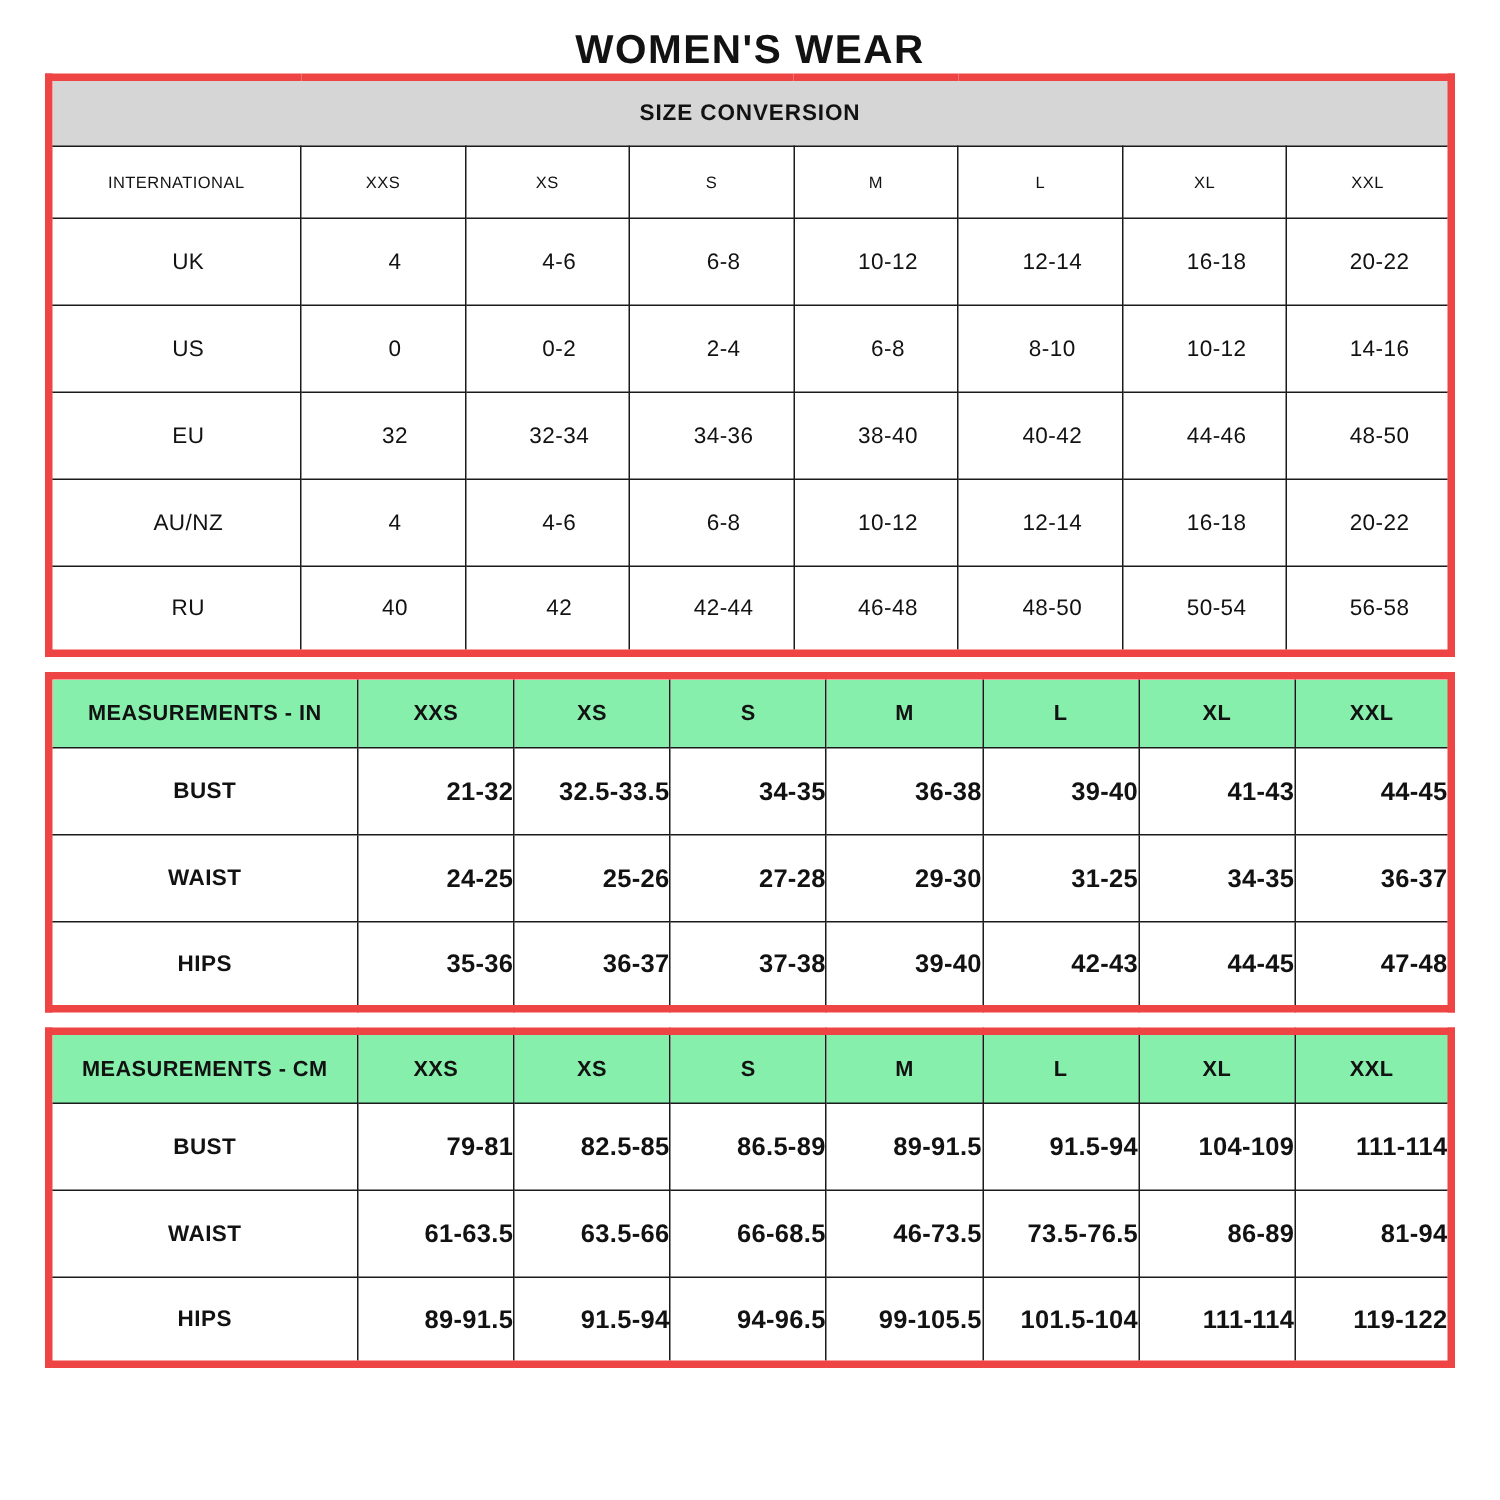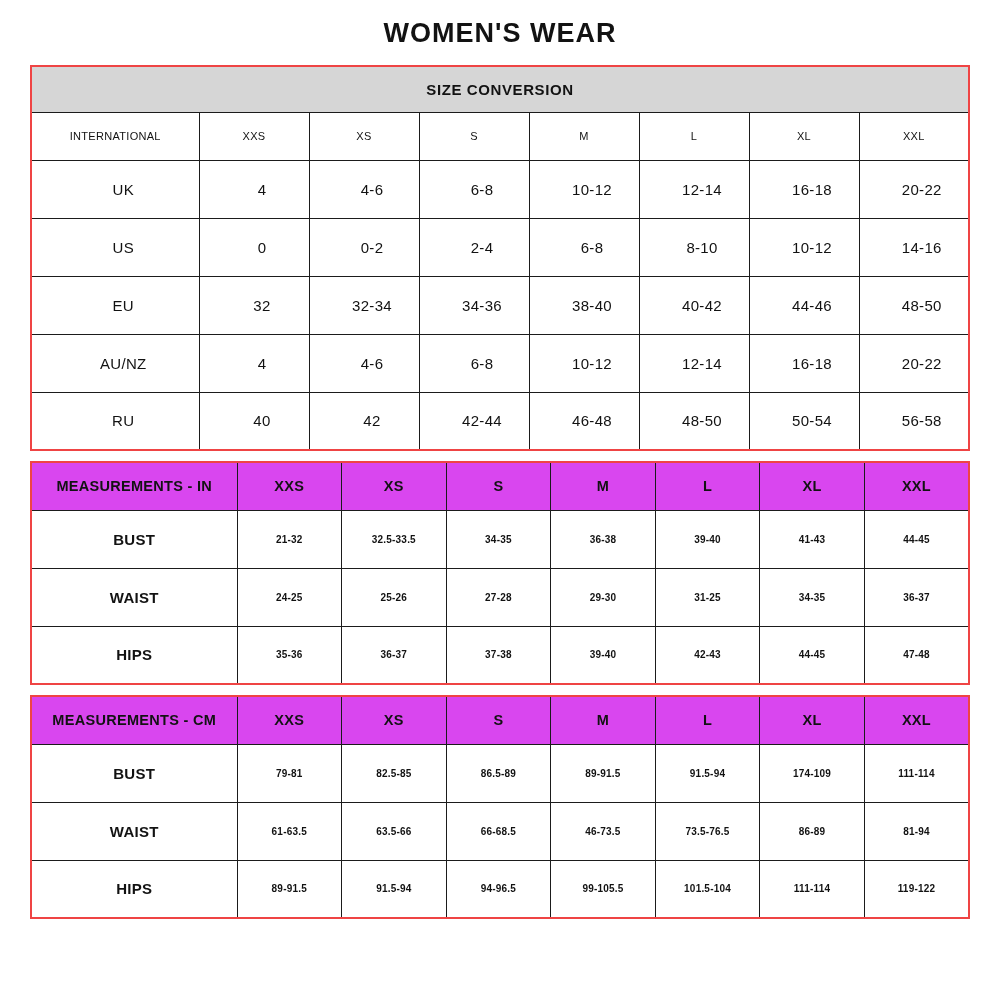--- a/index.html
+++ b/index.html
@@ -8,28 +8,28 @@
     font-family: "Liberation Sans", sans-serif;
     color: #121212;
     -webkit-font-smoothing: antialiased;
   }
   .page { width: 1000px; height: 1000px; padding: 12px 30px 10px; }
   .title {
     text-align: center;
     font-size: 27px;
     font-weight: 700;
     letter-spacing: 1px;
-    margin: 6px 0 16px;
+    margin: 6px 0 0;
   }
   table {
     width: 940px;
     margin: 0 auto 10px;
     border-collapse: collapse;
     table-layout: fixed;
-    border: 2px solid #ef4444;
+    border: 5px solid #ef4444;
   }
   td {
     border: 1px solid #1b1b1b;
     text-align: center;
     vertical-align: middle;
     overflow: hidden;
     white-space: nowrap;
   }
   
   .t1 .caption {
@@ -39,26 +39,26 @@
     letter-spacing: 0.6px;
     height: 46px;
   }
   .t1 .cols td { height: 48px; font-size: 11px; letter-spacing: 0.3px; }
   .t1 tbody td { height: 58px; font-size: 15px; letter-spacing: 0.3px; padding-left: 16px; }
   
   .meas .cols td {
     height: 48px;
     font-size: 14.5px;
     font-weight: 700;
-    background: #d946ef;
+    background: #86efac;
     letter-spacing: 0.3px;
   }
   .meas tbody td { height: 58px; font-weight: bold; }
   .meas tbody .lbl { font-size: 15px; letter-spacing: 0.3px; }
-  .meas tbody .val { font-size: 10px; letter-spacing: 0.2px; }
+  .meas tbody .val { font-size: 17px; letter-spacing: 0.2px; text-align: right; }
 </style>
 </head>
 <body>
 
 <div class="page">
 
   <div class="title">WOMEN'S WEAR</div>
 
   <table class="t1">
     <colgroup>
@@ -221,21 +221,21 @@
         </tr>
     </thead>
     <tbody>
         <tr>
           <td class="lbl">BUST</td>
           <td class="val">79-81</td>
           <td class="val">82.5-85</td>
           <td class="val">86.5-89</td>
           <td class="val">89-91.5</td>
           <td class="val">91.5-94</td>
-          <td class="val">174-109</td>
+          <td class="val">104-109</td>
           <td class="val">111-114</td>
         </tr>
         <tr>
           <td class="lbl">WAIST</td>
           <td class="val">61-63.5</td>
           <td class="val">63.5-66</td>
           <td class="val">66-68.5</td>
           <td class="val">46-73.5</td>
           <td class="val">73.5-76.5</td>
           <td class="val">86-89</td>

